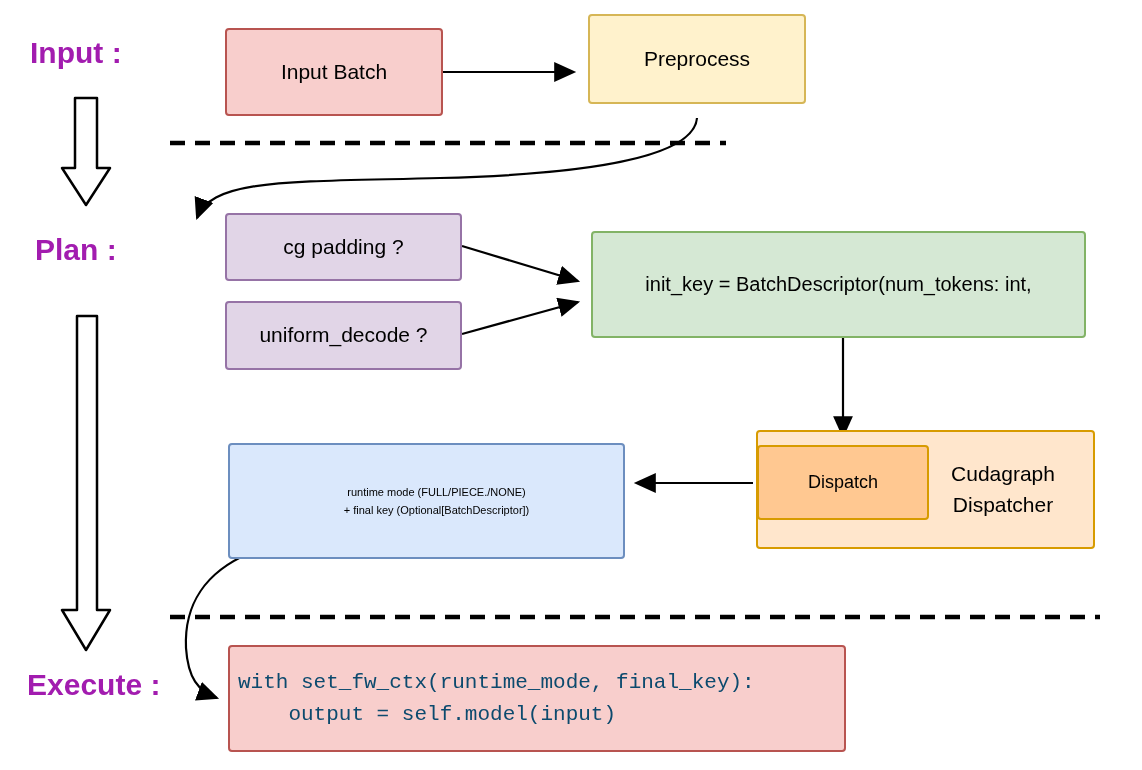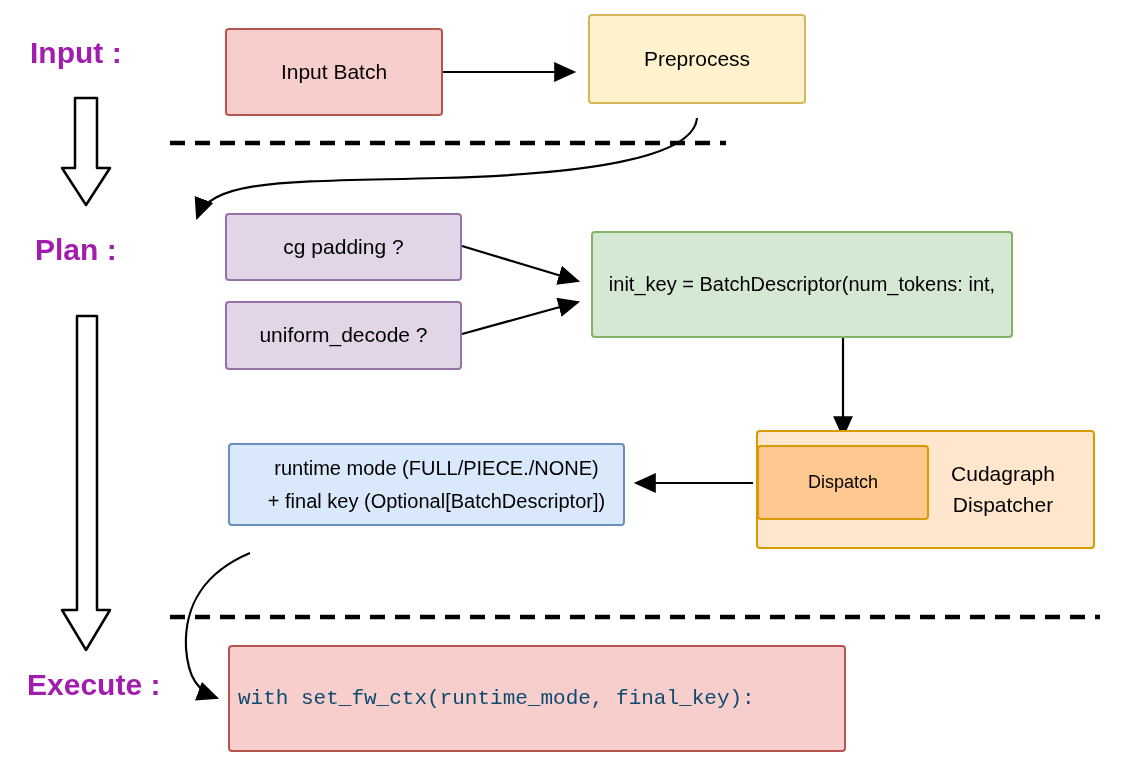--- a/index.html
+++ b/index.html
@@ -50,35 +50,35 @@
   .purple { background: #e1d5e7; border-color: #9673a6; }
   .green  { background: #d5e8d4; border-color: #82b366; }
   .blue   { background: #dae8fc; border-color: #6c8ebf; }
   .orange-light { background: #ffe6cc; border-color: #d79b00; }
   .orange-dark  { background: #ffc891; border-color: #d79b00; }
 
   #node-input-batch      { left: 225px; top: 28px;  width: 218px; height: 88px;  font-size: 21px; }
   #node-preprocess       { left: 588px; top: 14px;  width: 218px; height: 90px;  font-size: 21px; }
   #node-cg-padding       { left: 225px; top: 213px; width: 237px; height: 68px;  font-size: 21px; }
   #node-uniform-decode   { left: 225px; top: 301px; width: 237px; height: 69px;  font-size: 21px; }
-  #node-init-key         { left: 591px; top: 231px; width: 422px; height: 107px; font-size: 20px; }
+  #node-init-key         { left: 591px; top: 231px; width: 495px; height: 107px; font-size: 20px; }
   #node-cudagraph        { left: 756px; top: 430px; width: 339px; height: 119px; }
   #node-cudagraph .label-area {
     position: absolute;
     right: 6px; top: 0;
     width: 168px; height: 100%;
     display: flex;
     flex-direction: column;
     align-items: center;
     justify-content: center;
     font-size: 21px;
     line-height: 1.45;
   }
   #node-dispatch         { left: 757px; top: 445px; width: 172px; height: 75px;  font-size: 18px; z-index: 3; }
-  #node-runtime-mode     { left: 228px; top: 443px; width: 397px; height: 83px; font-size: 20px; line-height: 1.65; padding-left: 20px; }
+  #node-runtime-mode     { left: 228px; top: 443px; width: 397px; height: 116px; font-size: 11px; line-height: 1.65; padding-left: 20px; }
   #node-execute-code {
     left: 228px; top: 645px; width: 618px; height: 107px;
     font-family: "Liberation Mono", "DejaVu Sans Mono", monospace;
     font-size: 21px;
     color: #0c4a6e;
     align-items: flex-start;
     padding-left: 8px;
     line-height: 1.5;
   }
   #node-execute-code .code-line {
@@ -152,15 +152,16 @@
     <span>Dispatch</span>
   </div>
 
   <div class="node blue" id="node-runtime-mode">
     <span>runtime mode (FULL/PIECE./NONE)</span>
     <span>+ final key (Optional[BatchDescriptor])</span>
   </div>
 
   <div class="node red" id="node-execute-code">
     <span class="code-line">with set_fw_ctx(runtime_mode, final_key):</span>
+    <span class="code-line">    output = self.model(input)</span>
   </div>
 
 </div>
 
 </body></html>

